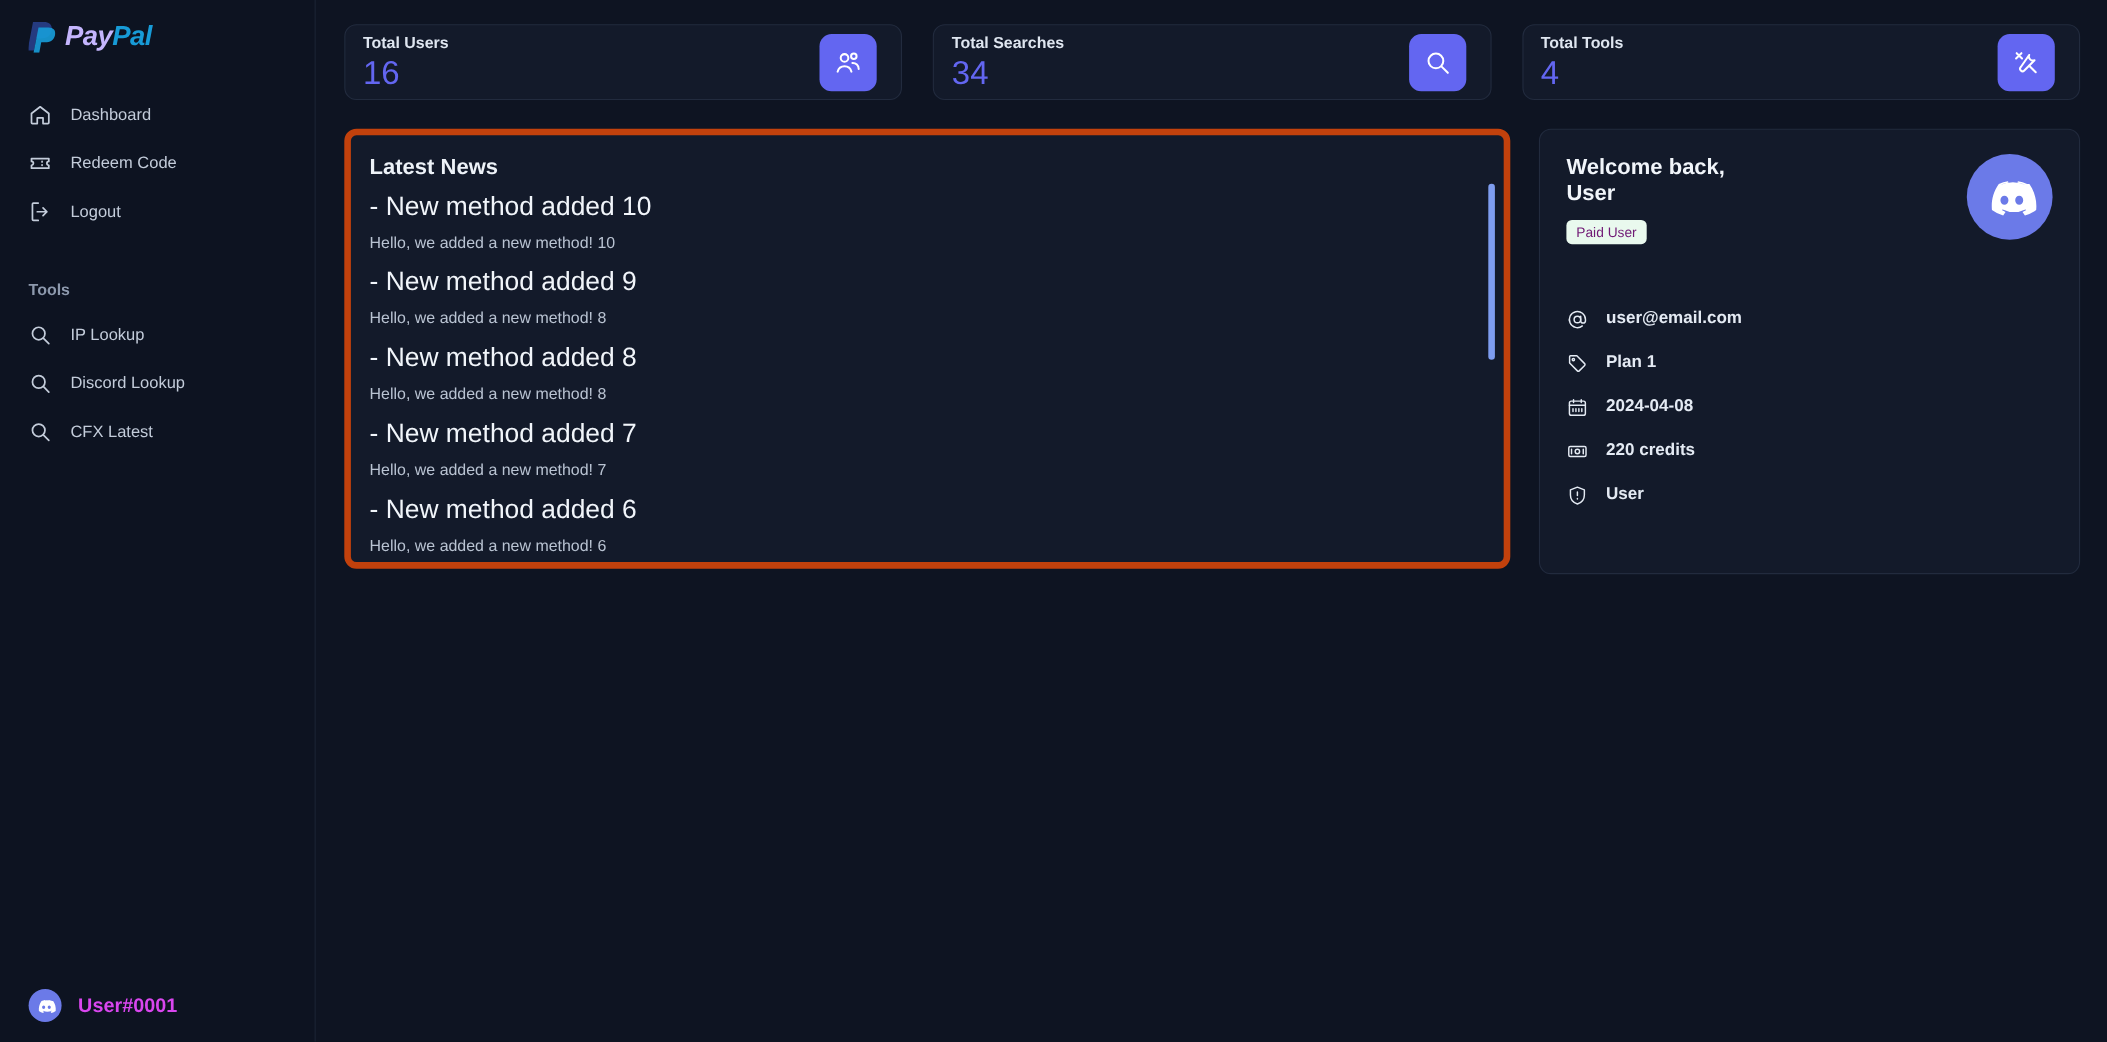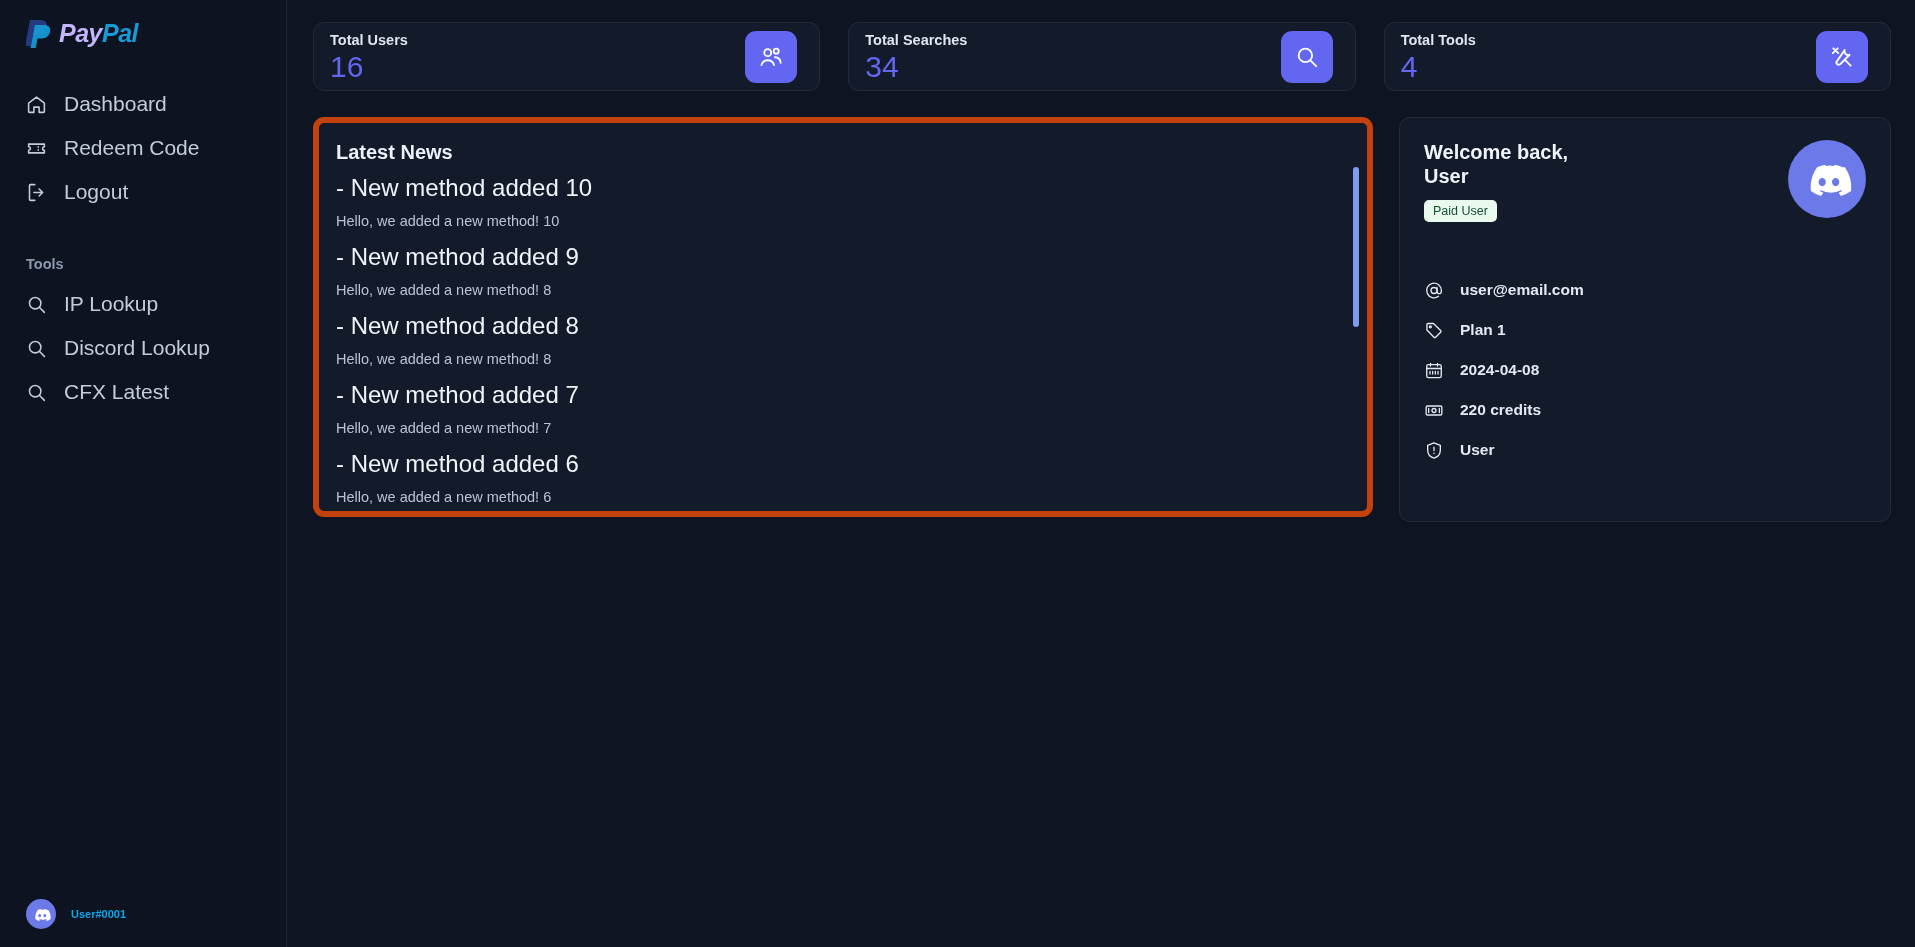--- a/index.html
+++ b/index.html
@@ -23,42 +23,42 @@
   .logo-wrap { padding: 18px 0 0 26px; height: 62px; }
   .logo { display: flex; align-items: center; gap: 7px; }
   .logo-text { font-size: 25px; font-weight: bold; font-style: italic; letter-spacing: -0.5px; }
   .logo-pay { color: #c4b5fd; }
   .logo-pal { color: #179bd7; }
 
   .nav { margin-top: 20px; }
   .nav-item {
     display: flex; align-items: center; gap: 17px;
     height: 44px; padding: 0 26px;
-    color: #c3ccda; font-size: 21px;
+    color: #c3ccda; font-size: 15px;
     cursor: pointer;
   }
   .nav-item svg { flex: 0 0 21px; }
 
   .section-label {
     padding: 0 26px; margin-top: 42px; margin-bottom: 10px;
     color: #8d99ad; font-size: 14.5px; font-weight: bold;
   }
 
   .sidebar-footer {
     position: absolute; left: 0; bottom: 0;
     width: 287px; height: 66px;
     display: flex; align-items: center; gap: 15px;
     padding: 0 26px;
   }
   .mini-avatar {
     width: 30px; height: 30px; border-radius: 50%;
     background: #6b7ae8; display: flex; align-items: center; justify-content: center;
     flex: 0 0 30px;
   }
-  .footer-name { color: #0ea5e9; font-size: 11px; font-weight: bold; }
+  .footer-name { color: #d946ef; font-size: 18px; font-weight: bold; }
 
   
   .main {
     flex: 1; height: 947px;
     background: #0e1422;
     padding: 22px 24px 0 26px;
     overflow: hidden;
   }
 
   .stats-row { display: flex; gap: 28px; }
@@ -116,21 +116,21 @@
     height: 405px;
     background: #131a2a;
     border: 1px solid #222b3e;
     border-radius: 11px;
     padding: 22px 24px;
     position: relative;
   }
   .welcome-line { color: #f1f5fa; font-size: 20px; font-weight: bold; line-height: 1.22; }
   .badge {
     display: inline-block; margin-top: 11px;
-    background: #e9f9ee; color: #14532d;
+    background: #e9f9ee; color: #701a75;
     font-size: 12.5px; border-radius: 5px;
     padding: 4px 9px;
   }
   .big-avatar {
     position: absolute; right: 24px; top: 22px;
     width: 78px; height: 78px; border-radius: 50%;
     background: #6b7ae8;
     display: flex; align-items: center; justify-content: center;
   }
   .info-list { margin-top: 52px; }

